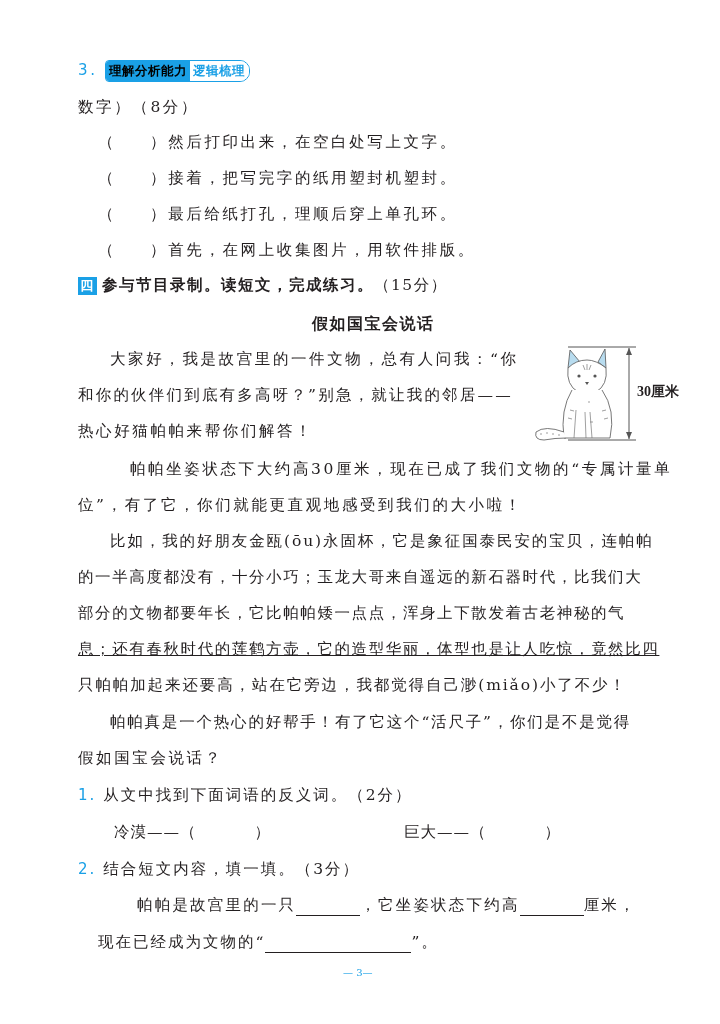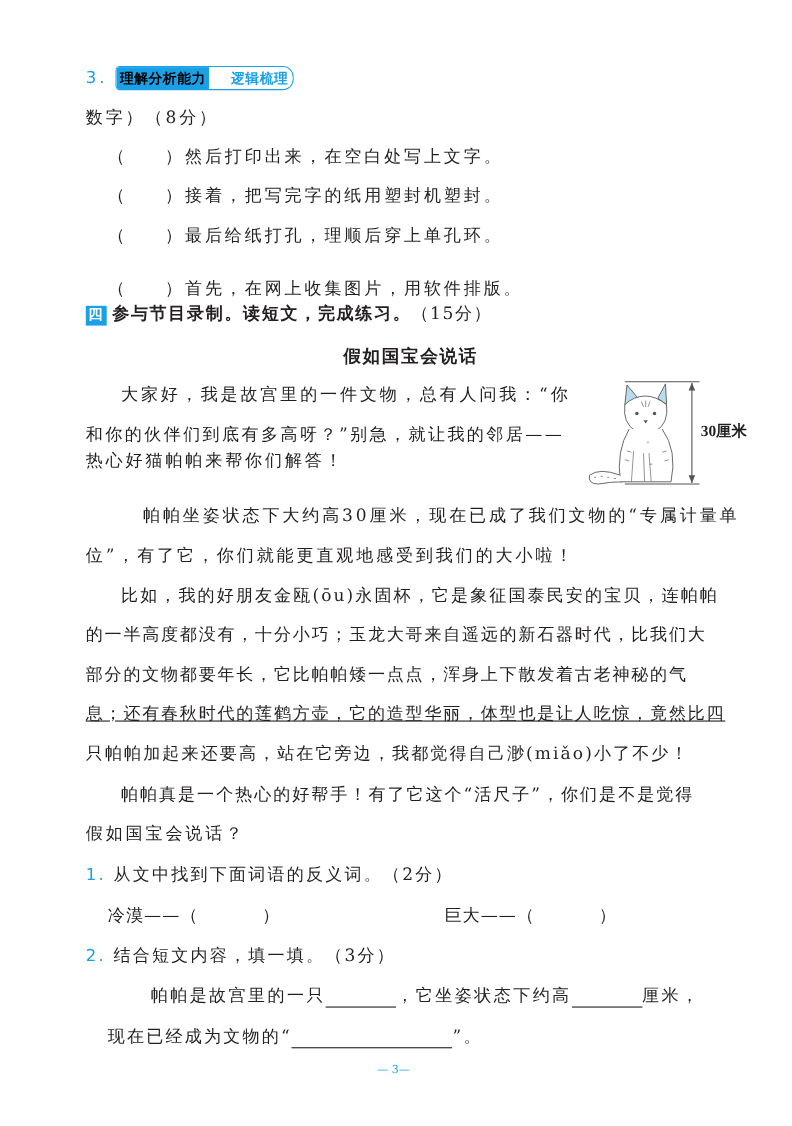--- a/index.html
+++ b/index.html
@@ -3,21 +3,21 @@
 <meta charset="utf-8">
 <style>
   html, body { margin: 0; padding: 0; background: #ffffff; }
   body { width: 720px; height: 1024px; position: relative; overflow: hidden;
          font-family: "DejaVu Serif", "Liberation Serif", serif; color: #231f20; }
   .abs { position: absolute; }
   .line { position: absolute; font-size: 15.5px; line-height: 22px; white-space: nowrap; letter-spacing: 2.6px; }
   .blue-num { color: #1aa0e6; font-family: "DejaVu Sans", "Liberation Sans", sans-serif; font-size: 15px; }
   .badge-wrap { display: inline-flex; vertical-align: middle; border: 1.5px solid #1aa0e6; border-radius: 4px 10px 10px 4px; overflow: hidden; height: 20px; margin-right: 4px; letter-spacing: 0.5px; }
   .badge-solid { background: #1aa0e6; color: #000000; font-family: "DejaVu Sans", "Liberation Sans", sans-serif; font-size: 12.5px; line-height: 20px; padding: 0 3px; font-weight: bold; }
-  .badge-outline { background: #fff; color: #1aa0e6; font-family: "DejaVu Sans", "Liberation Sans", sans-serif; font-size: 12.5px; line-height: 20px; padding: 0 4px 0 20px; font-weight: bold; }
+  .badge-outline { background: #fff; color: #1aa0e6; font-family: "DejaVu Sans", "Liberation Sans", sans-serif; font-size: 12.5px; line-height: 20px; padding: 0 4px 0 3px; font-weight: bold; }
   .paren-gap { display: inline-block; width: 34px; }
   .sec-box { display: inline-block; background: #1aa0e6; color: #fff; font-family: "DejaVu Sans", "Liberation Sans", sans-serif; font-size: 13px; line-height: 18px; width: 19px; text-align: center; font-weight: bold; margin-right: 5px; }
   .sec-text { font-family: "DejaVu Sans", "Liberation Sans", sans-serif; font-weight: bold; }
   .title { font-family: "DejaVu Sans", "Liberation Sans", sans-serif; font-weight: bold; letter-spacing: 1.5px; }
   .blank { display: inline-block; border-bottom: 1px solid #231f20; height: 18px; vertical-align: bottom; }
   .page-num { color: #1aa0e6; font-size: 10px; letter-spacing: 0; }
   .cat-label { font-family: "Liberation Serif", "DejaVu Serif", serif; font-size: 14px; letter-spacing: 0; font-weight: bold; }
 </style>
 </head>
 <body>
@@ -33,33 +33,33 @@
 
 <div class="line" style="left:98px; top:131px;">
   <span>（</span><span class="paren-gap"></span><span>）</span><span>然后打印出来，在空白处写上文字。</span>
 </div>
 <div class="line" style="left:98px; top:167px;">
   <span>（</span><span class="paren-gap"></span><span>）</span><span>接着，把写完字的纸用塑封机塑封。</span>
 </div>
 <div class="line" style="left:98px; top:203px;">
   <span>（</span><span class="paren-gap"></span><span>）</span><span>最后给纸打孔，理顺后穿上单孔环。</span>
 </div>
-<div class="line" style="left:98px; top:239px;margin-top:12px;">
+<div class="line" style="left:98px; top:239px;">
   <span>（</span><span class="paren-gap"></span><span>）</span><span>首先，在网上收集图片，用软件排版。</span>
 </div>
 
 <div class="line" style="left:78px; top:274px; letter-spacing:1.5px;">
   <span class="sec-box">四</span><span class="sec-text">参与节目录制。读短文，完成练习。</span><span>（15分）</span>
 </div>
 
 <div class="line title" style="left:312px; top:313px; font-size:16px;">假如国宝会说话</div>
 
 <div class="line" style="left:110px; top:348px;">大家好，我是故宫里的一件文物，总有人问我：“你</div>
 <div class="line" style="left:78px; top:384px; letter-spacing:2.2px;">和你的伙伴们到底有多高呀？”别急，就让我的邻居——</div>
-<div class="line" style="left:78px; top:408px;">热心好猫帕帕来帮你们解答！</div>
+<div class="line" style="left:78px; top:420px;">热心好猫帕帕来帮你们解答！</div>
 
 <div class="abs" style="left:530px; top:340px; width:160px; height:105px;">
   <svg width="160" height="105" viewBox="0 0 160 105">
 
     <line x1="38" y1="7" x2="106" y2="7" stroke="#555" stroke-width="1"></line>
     <line x1="38" y1="100" x2="106" y2="100" stroke="#555" stroke-width="1"></line>
     <line x1="99" y1="8" x2="99" y2="99" stroke="#555" stroke-width="1"></line>
     <polygon points="99,8 96,15 102,15" fill="#555"></polygon>
     <polygon points="99,99 96,92 102,92" fill="#555"></polygon>
 
@@ -90,21 +90,21 @@
 <div class="line" style="left:78px; top:602px; letter-spacing:1.6px;">部分的文物都要年长，它比帕帕矮一点点，浑身上下散发着古老神秘的气</div>
 <div class="line" style="left:78px; top:638px; letter-spacing:1.6px;text-decoration:underline;">息；还有春秋时代的莲鹤方壶，它的造型华丽，体型也是让人吃惊，竟然比四</div>
 <div class="line" style="left:78px; top:674px; letter-spacing:1.9px;">只帕帕加起来还要高，站在它旁边，我都觉得自己渺(miǎo)小了不少！</div>
 <div class="line" style="left:110px; top:711px; letter-spacing:1.8px;">帕帕真是一个热心的好帮手！有了它这个“活尺子”，你们是不是觉得</div>
 <div class="line" style="left:78px; top:747px;">假如国宝会说话？</div>
 
 <div class="line" style="left:78px; top:784px; letter-spacing:2px;text-align:right;">
   <span class="blue-num">1.</span>
   <span>从文中找到下面词语的反义词。（2分）</span>
 </div>
-<div class="line" style="left:98px; top:821px; letter-spacing:1px;">
+<div class="line" style="left:114px; top:821px; letter-spacing:1px;">
   <span>冷漠——（</span><span style="display:inline-block; width:58px;"></span><span>）</span>
 </div>
 <div class="line" style="left:404px; top:821px; letter-spacing:1px;">
   <span>巨大——（</span><span style="display:inline-block; width:58px;"></span><span>）</span>
 </div>
 
 <div class="line" style="left:78px; top:858px; letter-spacing:2px;">
   <span class="blue-num">2.</span>
   <span>结合短文内容，填一填。（3分）</span>
 </div>

